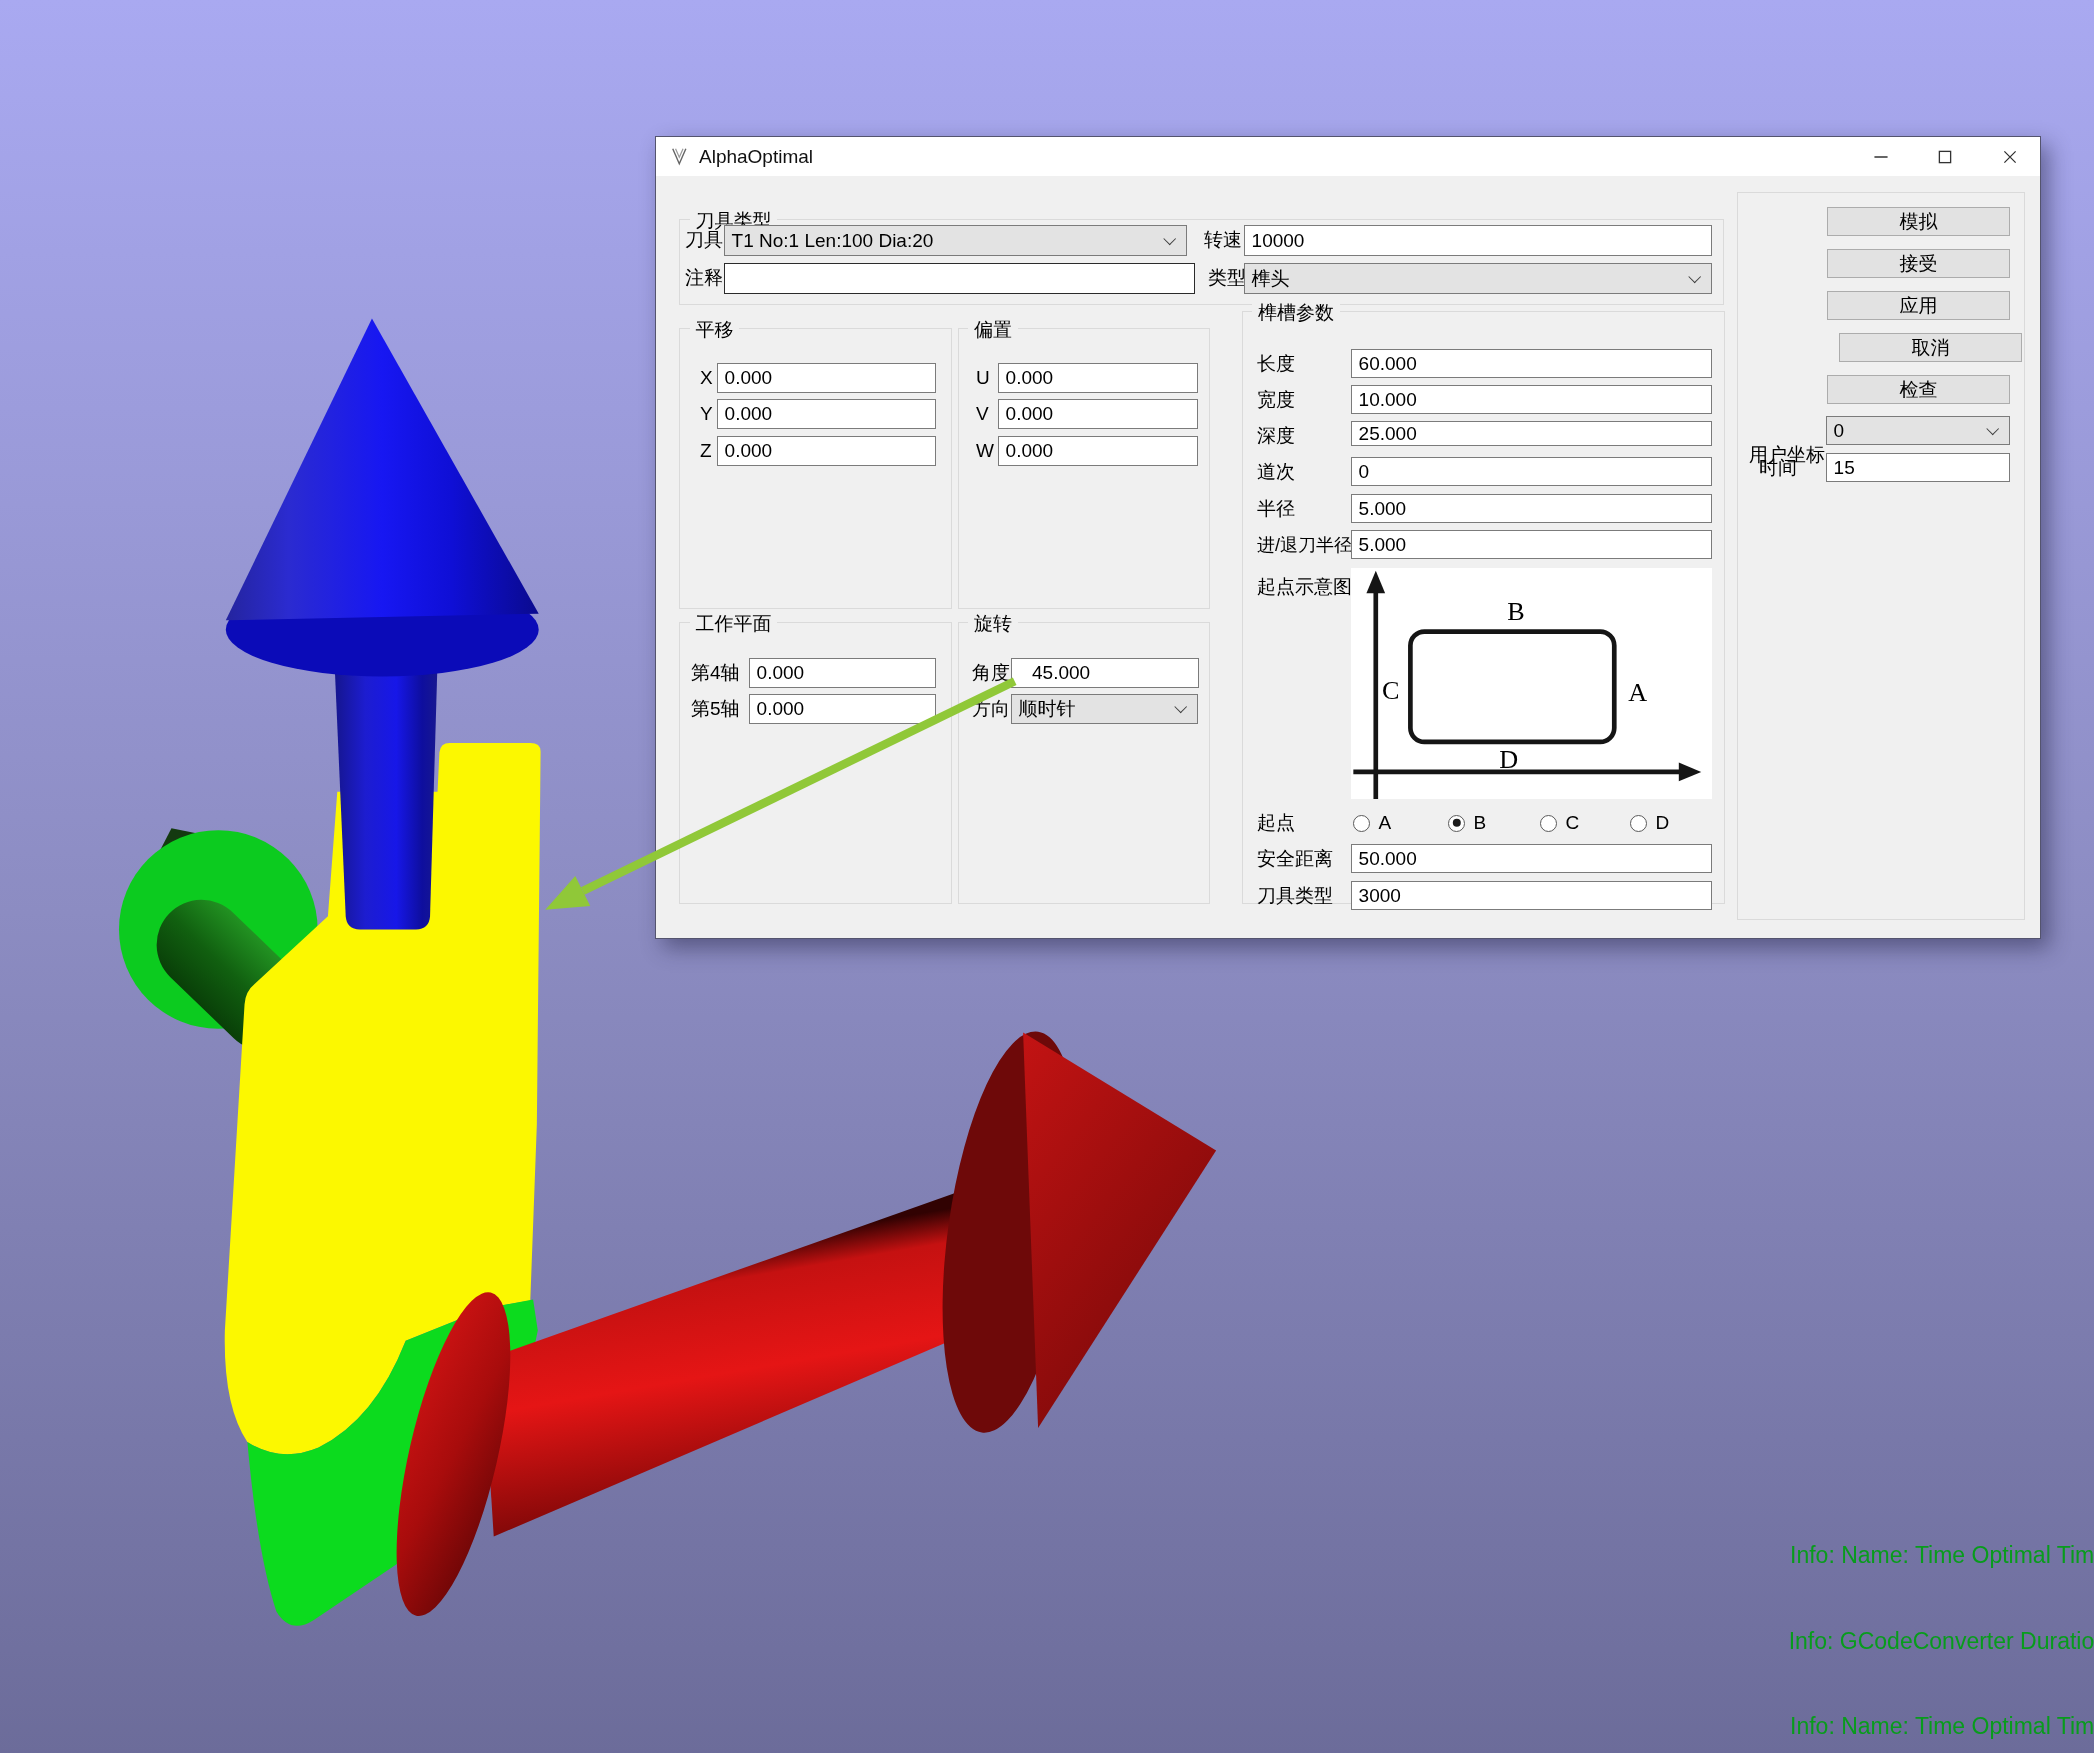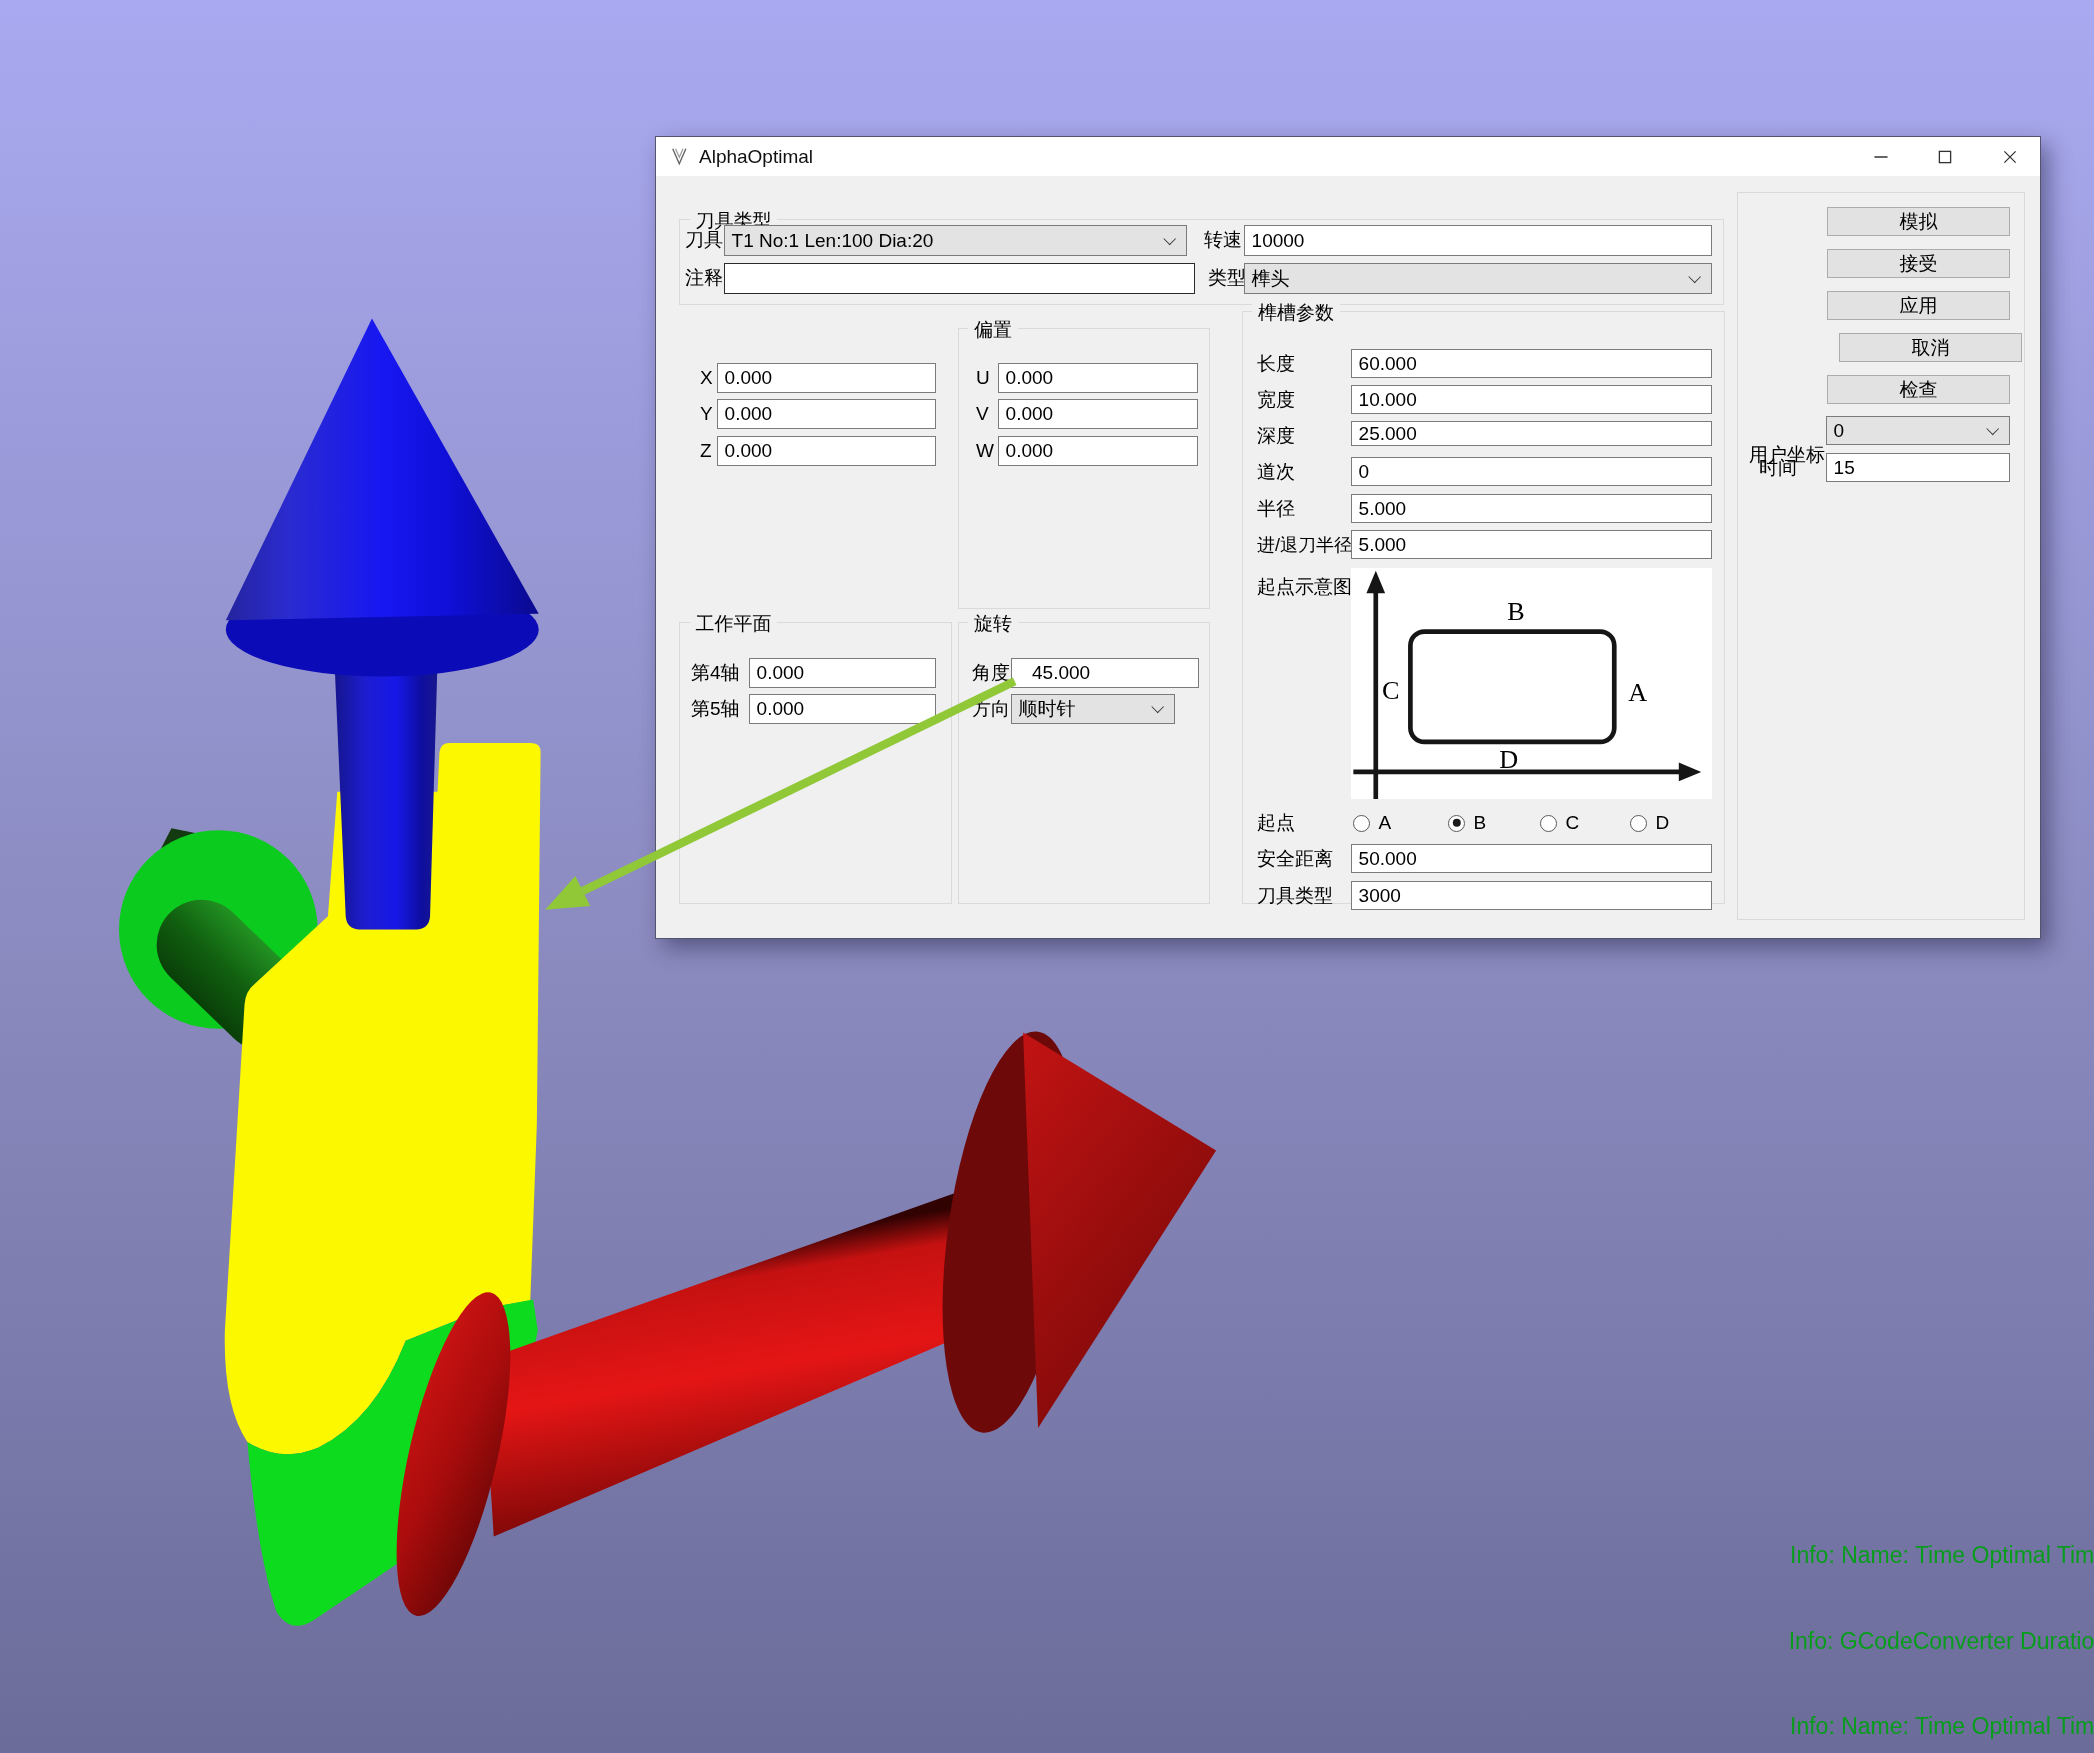--- a/index.html
+++ b/index.html
@@ -167,20 +167,23 @@
     <div class="winbtn" style="left:1322px;">
       <svg width="15" height="15" viewBox="0 0 16 16">
         <path d="M2,2 L14,14 M14,2 L2,14" stroke="#333" stroke-width="1.4"></path>
       </svg>
     </div>
   </div>
 
   <div class="group" style="left:23.4px;top:82px;width:1045px;height:86px;">
     <span class="gtitle">刀具类型</span>
   </div>
+  <div class="group" style="left:23.4px;top:191px;width:273px;height:281px;">
+    <span class="gtitle">平移</span>
+  </div>
   <div class="group" style="left:302px;top:191px;width:252px;height:281px;">
     <span class="gtitle">偏置</span>
   </div>
   <div class="group" style="left:23.4px;top:485px;width:273px;height:282px;">
     <span class="gtitle">工作平面</span>
   </div>
   <div class="group" style="left:302px;top:485px;width:252px;height:282px;">
     <span class="gtitle">旋转</span>
   </div>
   <div class="group" style="left:586px;top:174px;width:483px;height:593px;">
@@ -219,21 +222,21 @@
   <div class="inp" style="left:342px;top:299px;width:200px;height:30px;">0.000</div>
 
   <div class="lbl" style="left:35px;top:521px;">第4轴</div>
   <div class="inp" style="left:93px;top:521px;width:187px;height:30px;">0.000</div>
   <div class="lbl" style="left:35px;top:557px;">第5轴</div>
   <div class="inp" style="left:93px;top:557px;width:187px;height:30px;">0.000</div>
 
   <div class="lbl" style="left:316px;top:521px;">角度</div>
   <div class="inp" style="left:355px;top:521px;width:188px;height:30px;padding-left:20px;">45.000</div>
   <div class="lbl" style="left:316px;top:557px;">方向</div>
-  <div class="combo" style="left:355px;top:557px;width:164px;height:30px;">
+  <div class="combo" style="left:355px;top:557px;width:187px;height:30px;">
     <span>顺时针</span>
     <span class="chev"></span>
   </div>
 
   <div class="lbl" style="left:601px;top:212px;">长度</div>
   <div class="inp" style="left:695px;top:212px;width:361px;height:29px;">60.000</div>
   <div class="lbl" style="left:601px;top:248px;">宽度</div>
   <div class="inp" style="left:695px;top:248px;width:361px;height:29px;">10.000</div>
   <div class="lbl" style="left:601px;top:284px;">深度</div>
   <div class="inp" style="left:695px;top:284px;width:361px;height:25px;">25.000</div>

